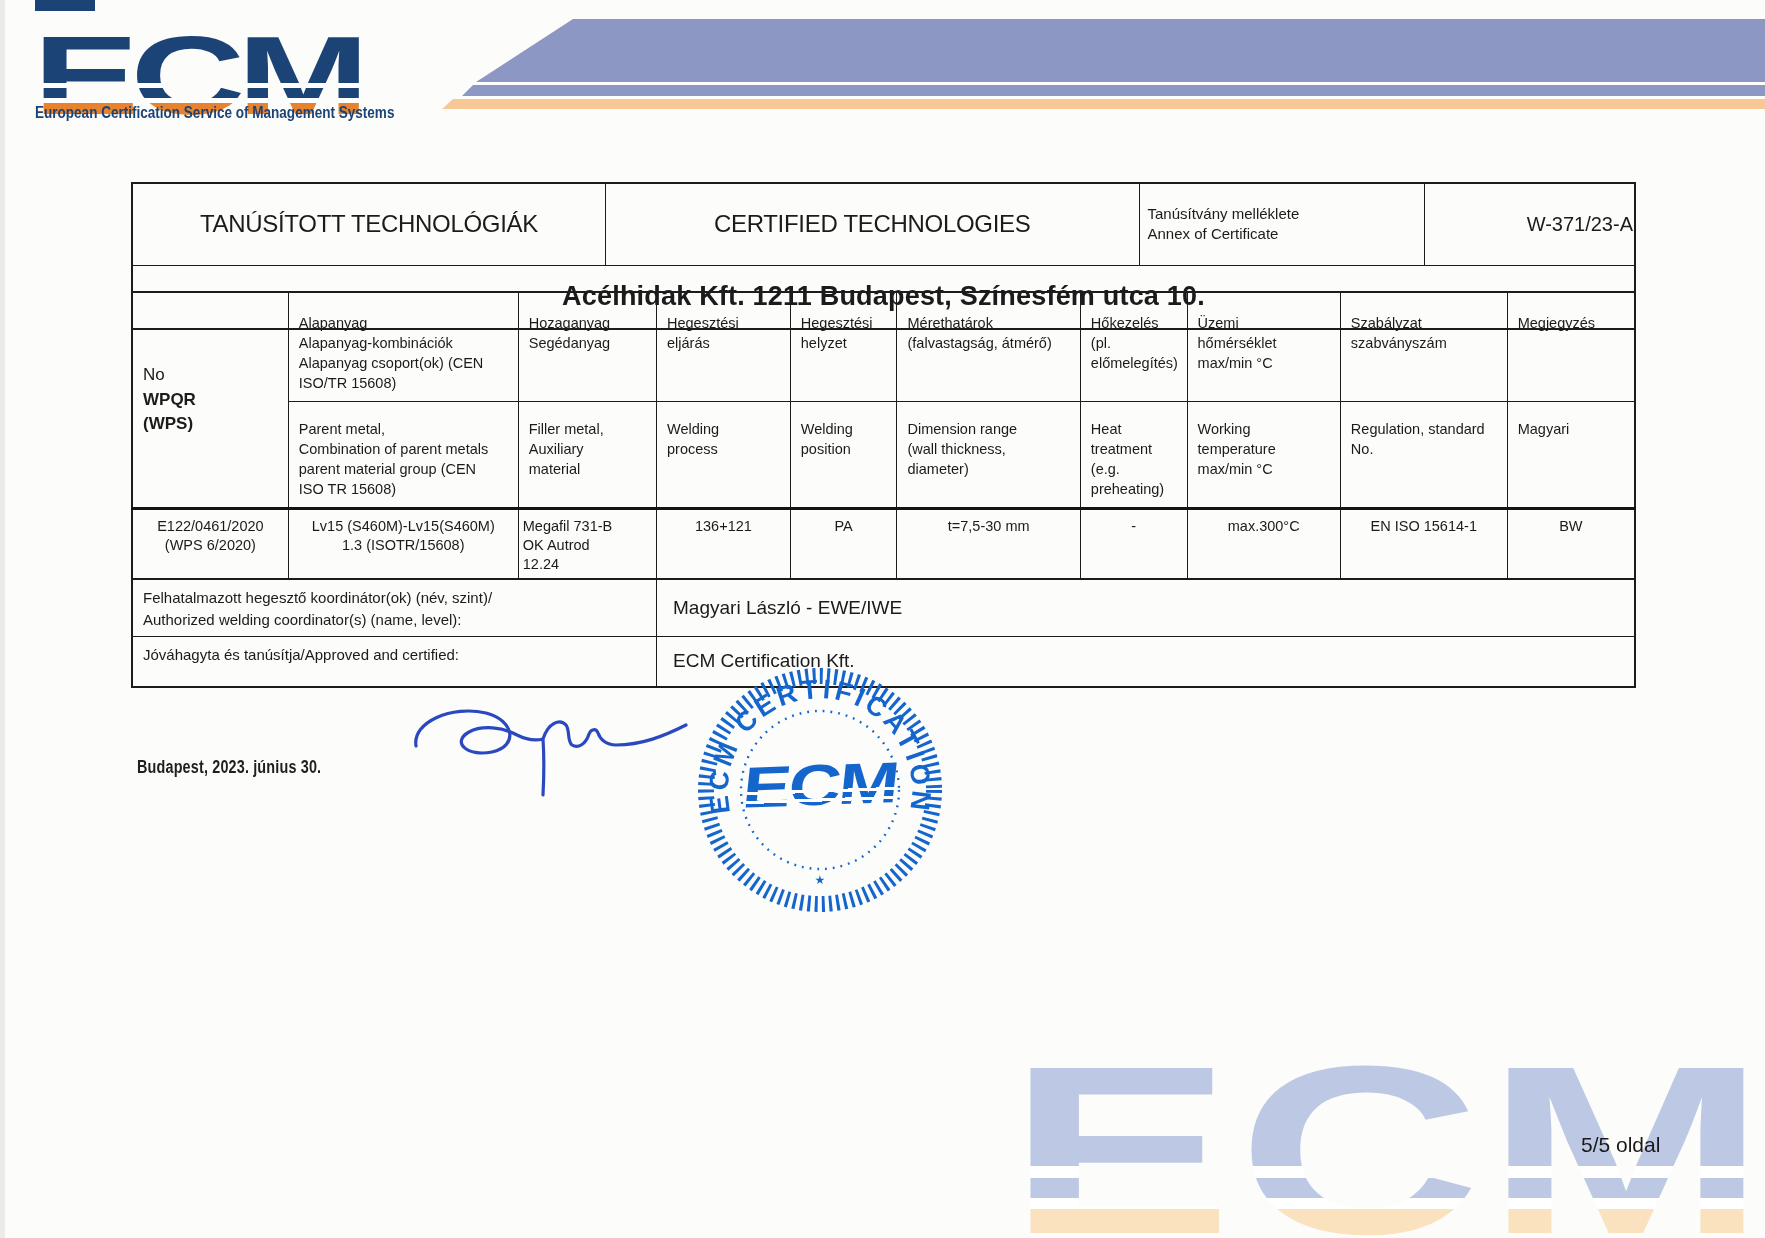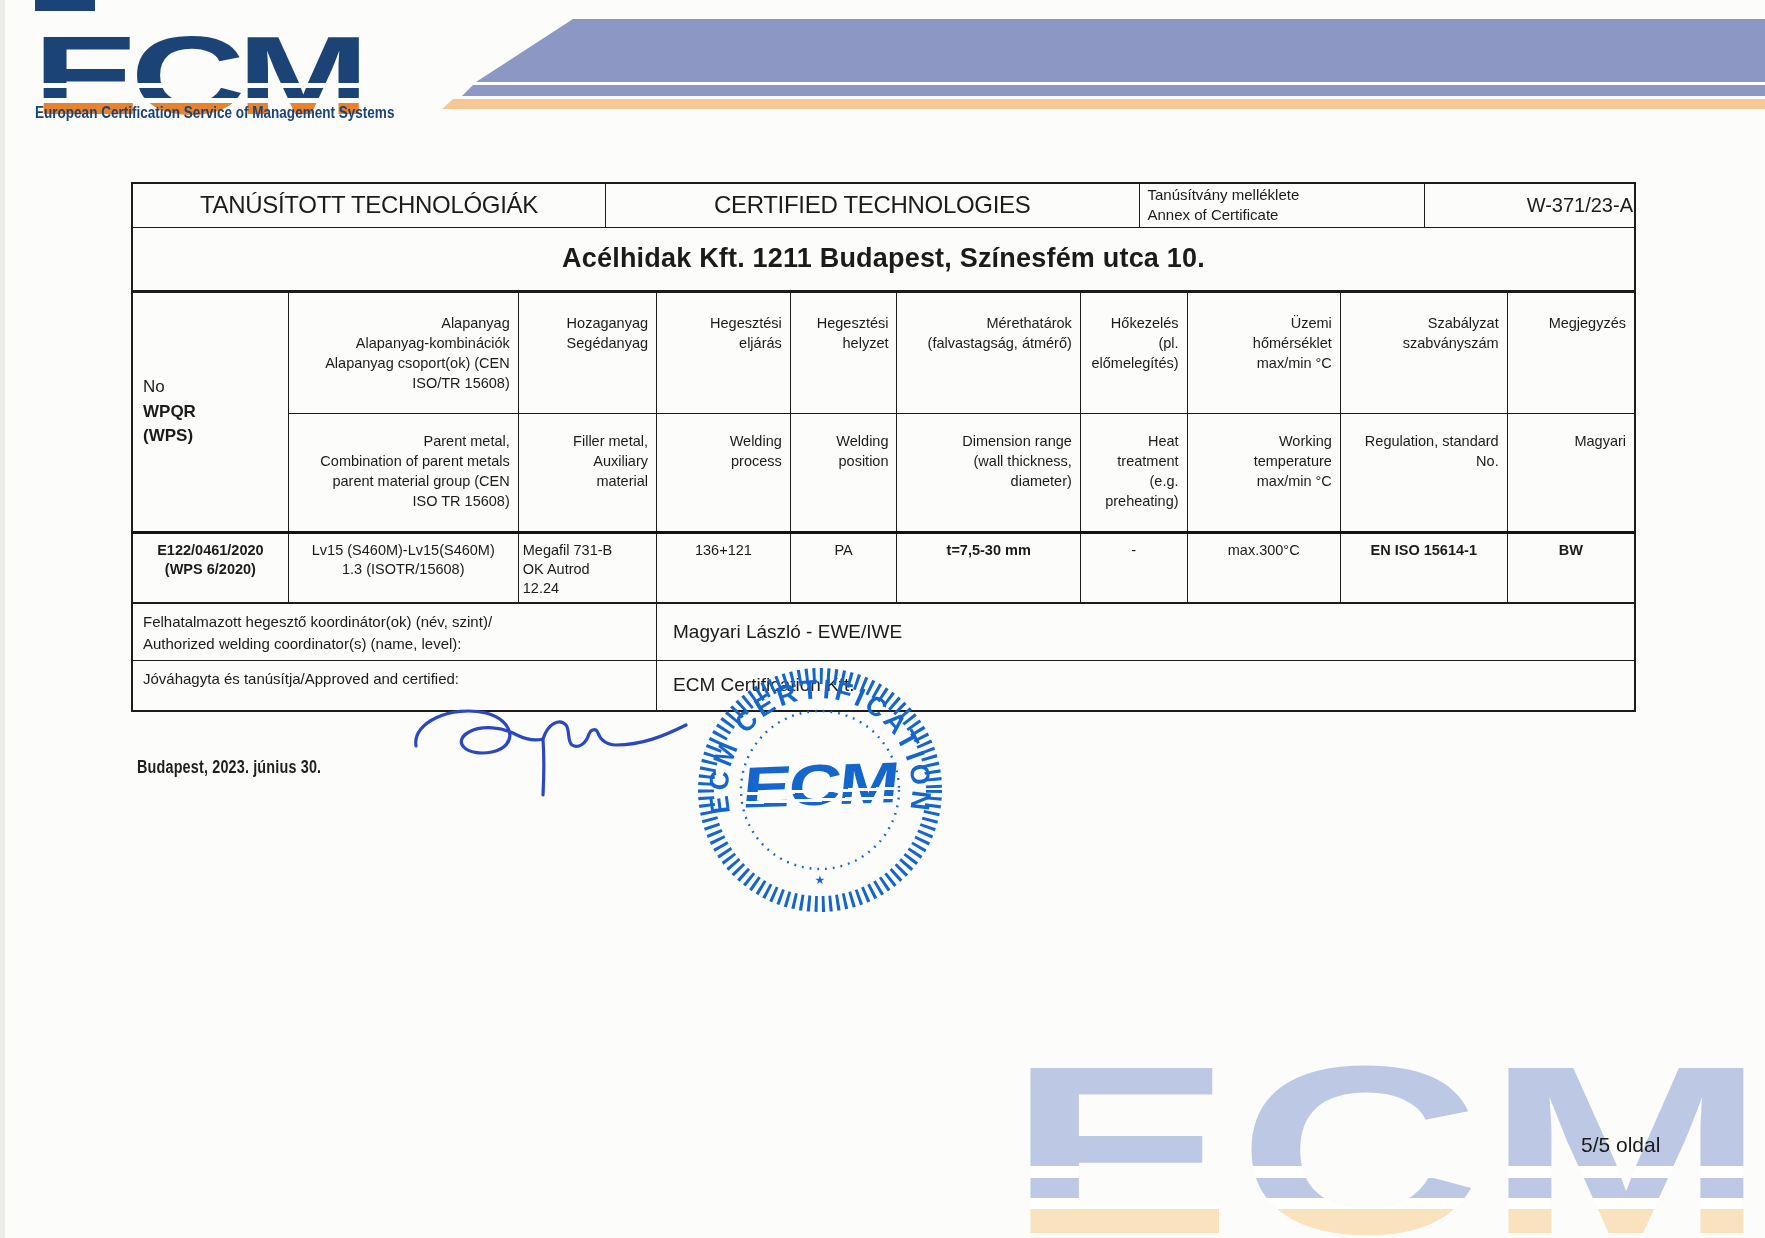--- a/index.html
+++ b/index.html
@@ -27,38 +27,38 @@
     clip-path:polygon(25px 0,100% 0,100% 100%,14px 100%);}
 
   
   table{border-collapse:collapse;table-layout:fixed;}
   .title-table{left:131px;top:182px;}
   .title-table,.doc-tables table{width:1505px;}
   .title-table,.main-table,.footer-table{border:2.5px solid #1c1c1c;}
   .title-table td,.title-table th,.main-table td,.footer-table td{border:1.5px solid #1c1c1c;}
   .title-row{height:41px;}
   .title-hu,.title-en{font-size:24px;font-weight:normal;text-align:center;letter-spacing:-0.3px;}
-  .annex-cell{font-size:15px;line-height:1.35;padding:1px 8px;vertical-align:middle;}
+  .annex-cell{font-size:15px;line-height:1.35;padding:20px 8px;vertical-align:middle;}
   .certno-cell{font-size:20px;text-align:right;vertical-align:middle;}
   .company-row{height:64px;}
   .company-cell{font-size:27px;font-weight:bold;text-align:center;vertical-align:middle;letter-spacing:0.2px;}
 
   .doc-tables{left:131px;top:291px;}
   .main-table{width:1505px;}
   .footer-table{width:1505px;margin-top:-2px;}
   .pre{white-space:pre-line;}
-  .hcell{font-size:14.5px;line-height:1.38;vertical-align:top;padding:20px 8px 20px 10px;font-weight:normal;text-align:right;}
+  .hcell{font-size:14.5px;line-height:1.38;vertical-align:top;padding:20px 8px 8px 10px;font-weight:normal;text-align:left;}
   .hu-row{height:105px;} .en-row{height:104px;} .en-row .hcell{padding-top:17px;}
   .wpqr-cell{vertical-align:middle;padding-left:10px;font-size:17px;line-height:1.45;}
   .wpqr-cell .b{font-weight:bold;}
   .data-row{height:62px;}
   .data-row td{border-top:3.5px solid #141414;font-size:14.5px;line-height:1.3;
     vertical-align:top;padding:7px 4px 4px 4px;text-align:center;}
   .data-row td.left{text-align:left;}
-  .data-row td.bold{font-weight:bold;}
+  .data-row td.bold{font-weight:normal;}
   .flabel{font-size:15px;line-height:1.5;padding:7px 6px 4px 10px;vertical-align:top;}
   .fvalue{font-size:19px;padding-left:16px;vertical-align:middle;}
   .frow1{height:56px;} .frow2{height:51px;}
 
   
   .date-line{left:137px;top:757px;font-size:18px;font-weight:bold;letter-spacing:0.2px;
     transform:scaleX(0.8);transform-origin:left top;white-space:nowrap;color:#1f1f1f;}
   .signature{left:402px;top:692px;z-index:4;}
   .stamp{left:690px;top:660px;width:260px;height:260px;z-index:3;}
   .stamp svg{position:absolute;left:0;top:0;}

